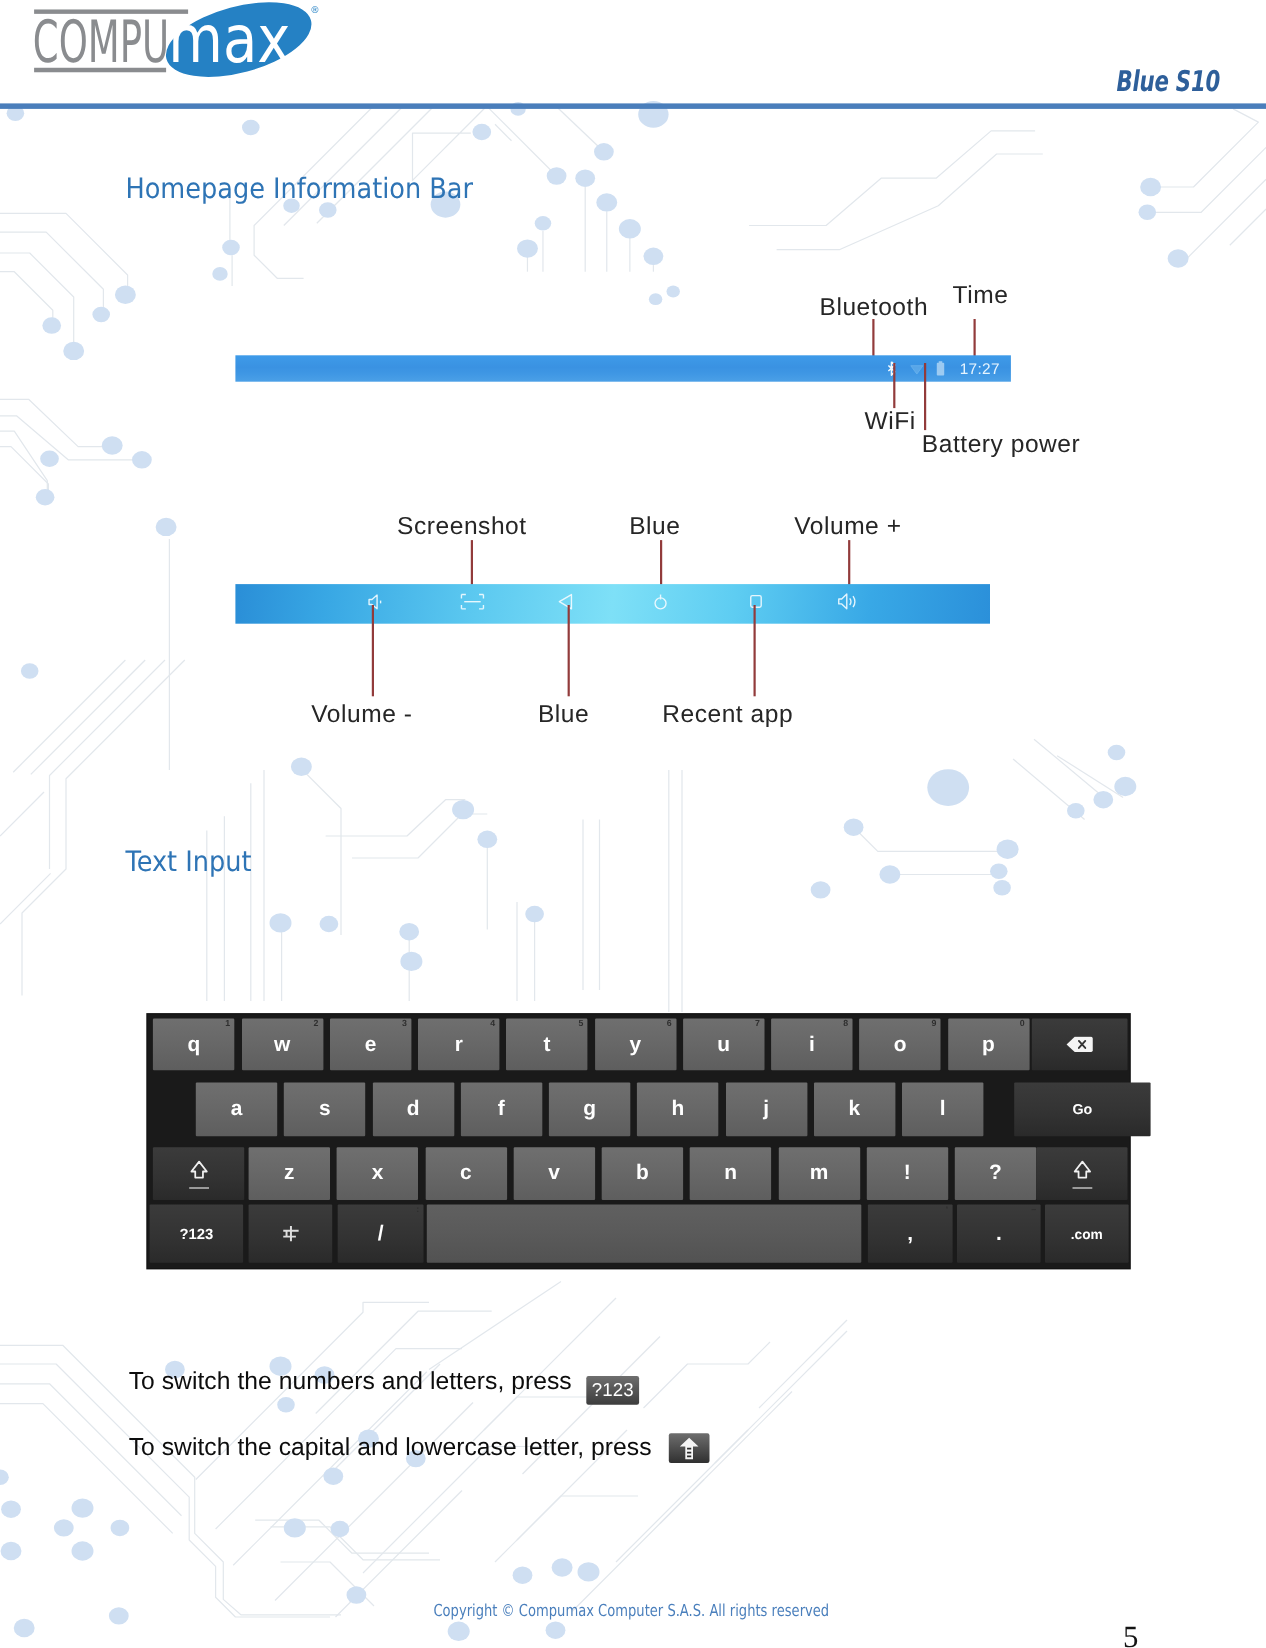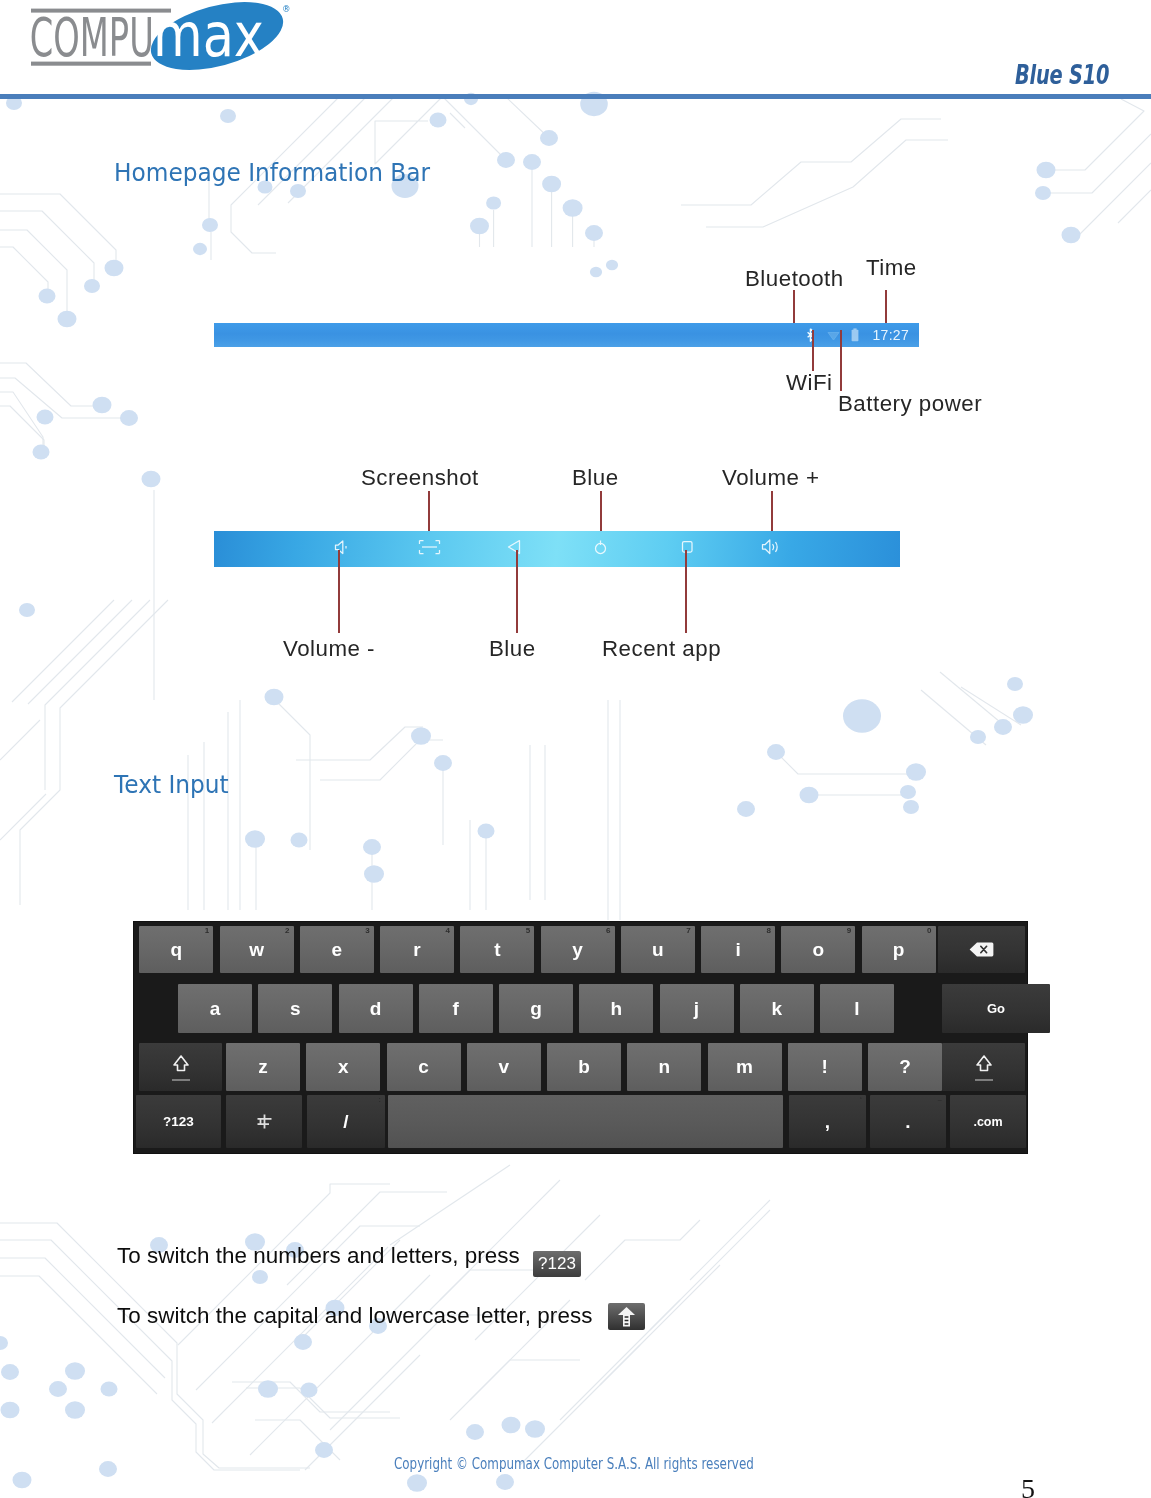--- a/index.html
+++ b/index.html
@@ -389,21 +389,21 @@
         </div>
         <div class="key" style="left: 525.5px; top: 62px; width: 74px; height: 49px; font-size: 19px;">
           <span>j</span>
         </div>
         <div class="key" style="left: 605.75px; top: 62px; width: 74px; height: 49px; font-size: 19px;">
           <span>k</span>
         </div>
         <div class="key" style="left: 686px; top: 62px; width: 74px; height: 49px; font-size: 19px;">
           <span>l</span>
         </div>
-        <div class="key dark" style="left: 808px; top: 62px; width: 108px; height: 49px; font-size: 13px;">
+        <div class="key dark" style="left: 788px; top: 62px; width: 124px; height: 49px; font-size: 13px;">
           <span>Go</span>
         </div>
         <div class="key dark" style="left: 5px; top: 121px; width: 83px; height: 48px; font-size: 18px;">
           <svg width="40" height="44" viewBox="0 0 40 44" style="margin-top:1px">
             <path d="M20 10 L27 19 L23.5 19 L23.5 24.5 L16.5 24.5 L16.5 19 L13 19 Z" fill="none" stroke="#f0f0f0" stroke-width="1.6" stroke-linejoin="round"></path>
             <path d="M11 34 L29 34" stroke="#9a9a9a" stroke-width="1.7"></path>
           </svg>
         </div>
         <div class="key" style="left: 92px; top: 121px; width: 74px; height: 48px; font-size: 19px;">
           <span>z</span>

